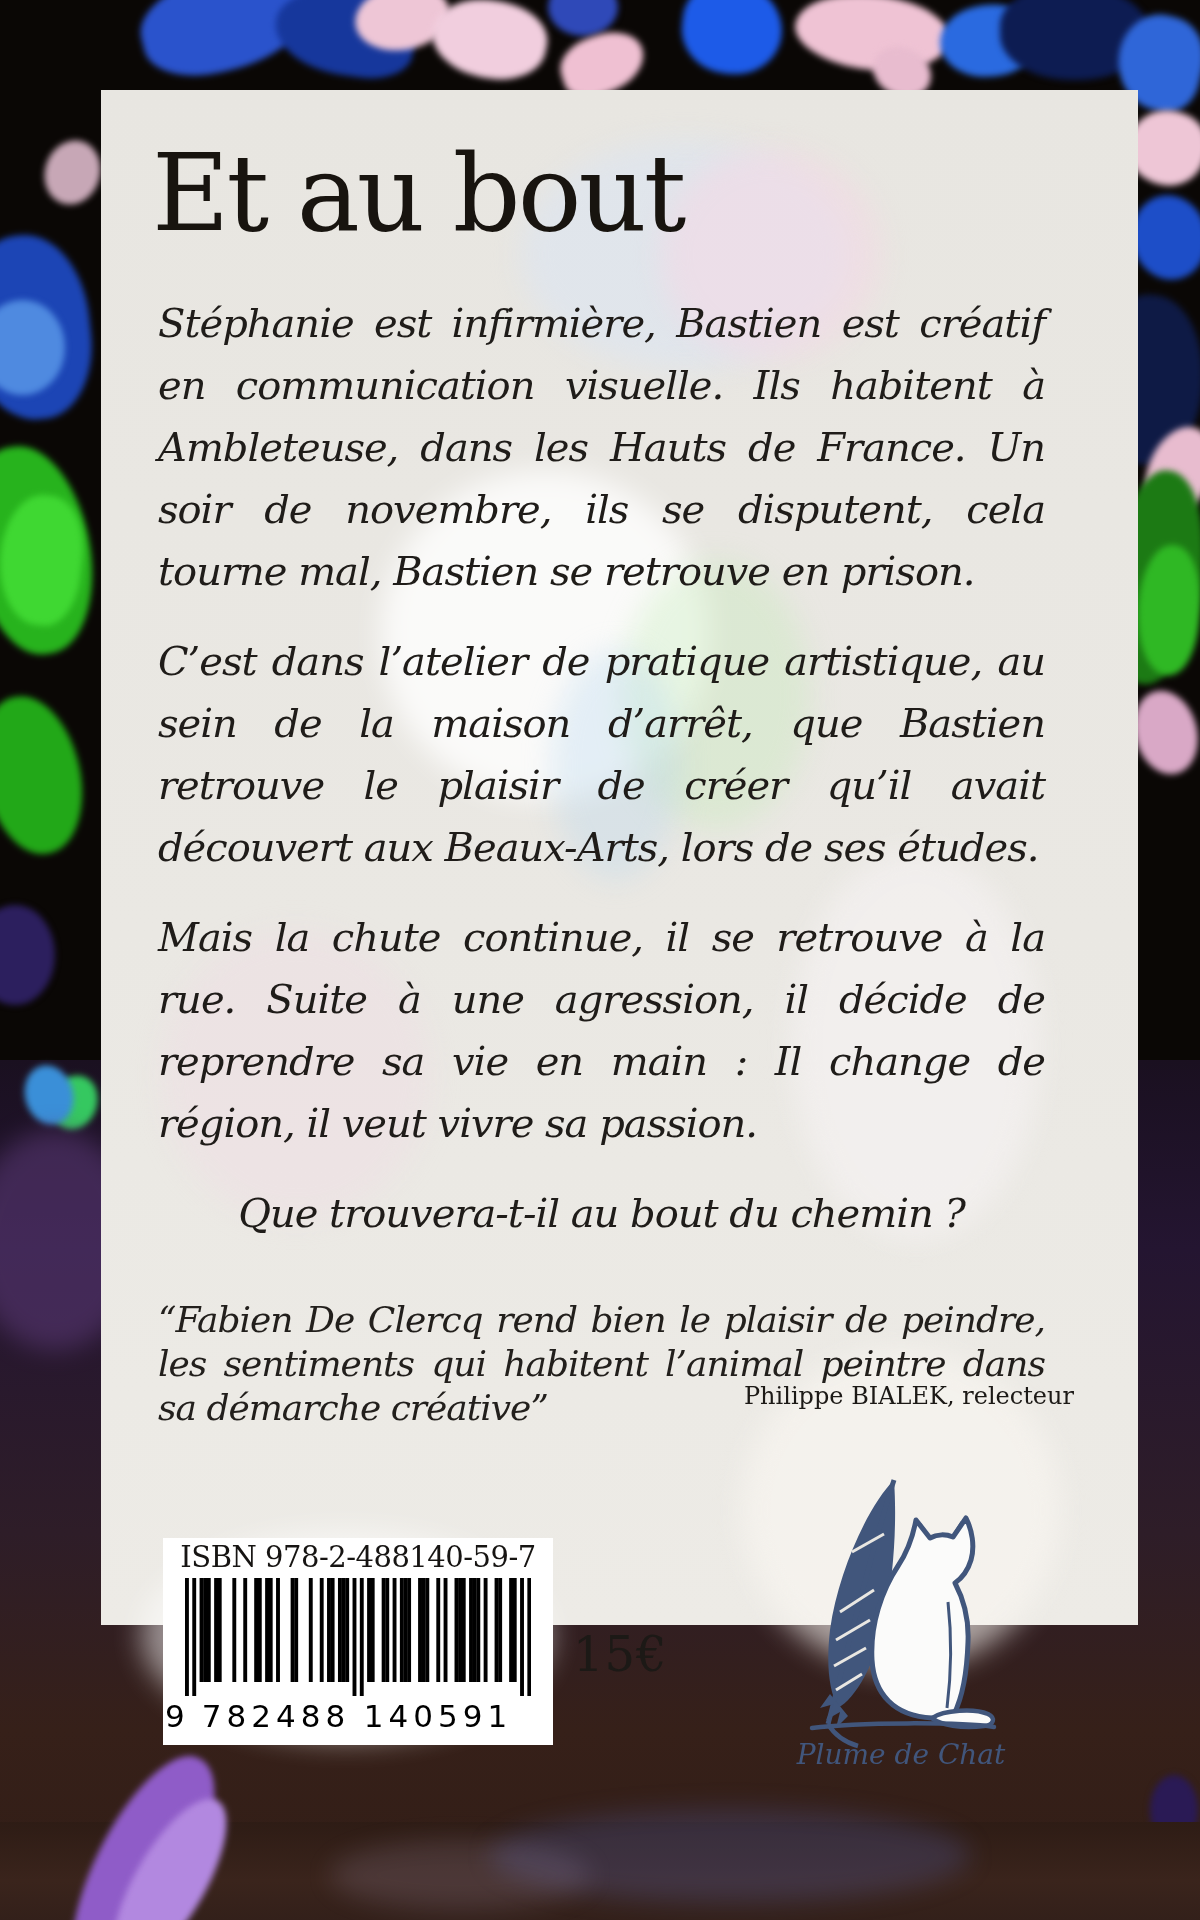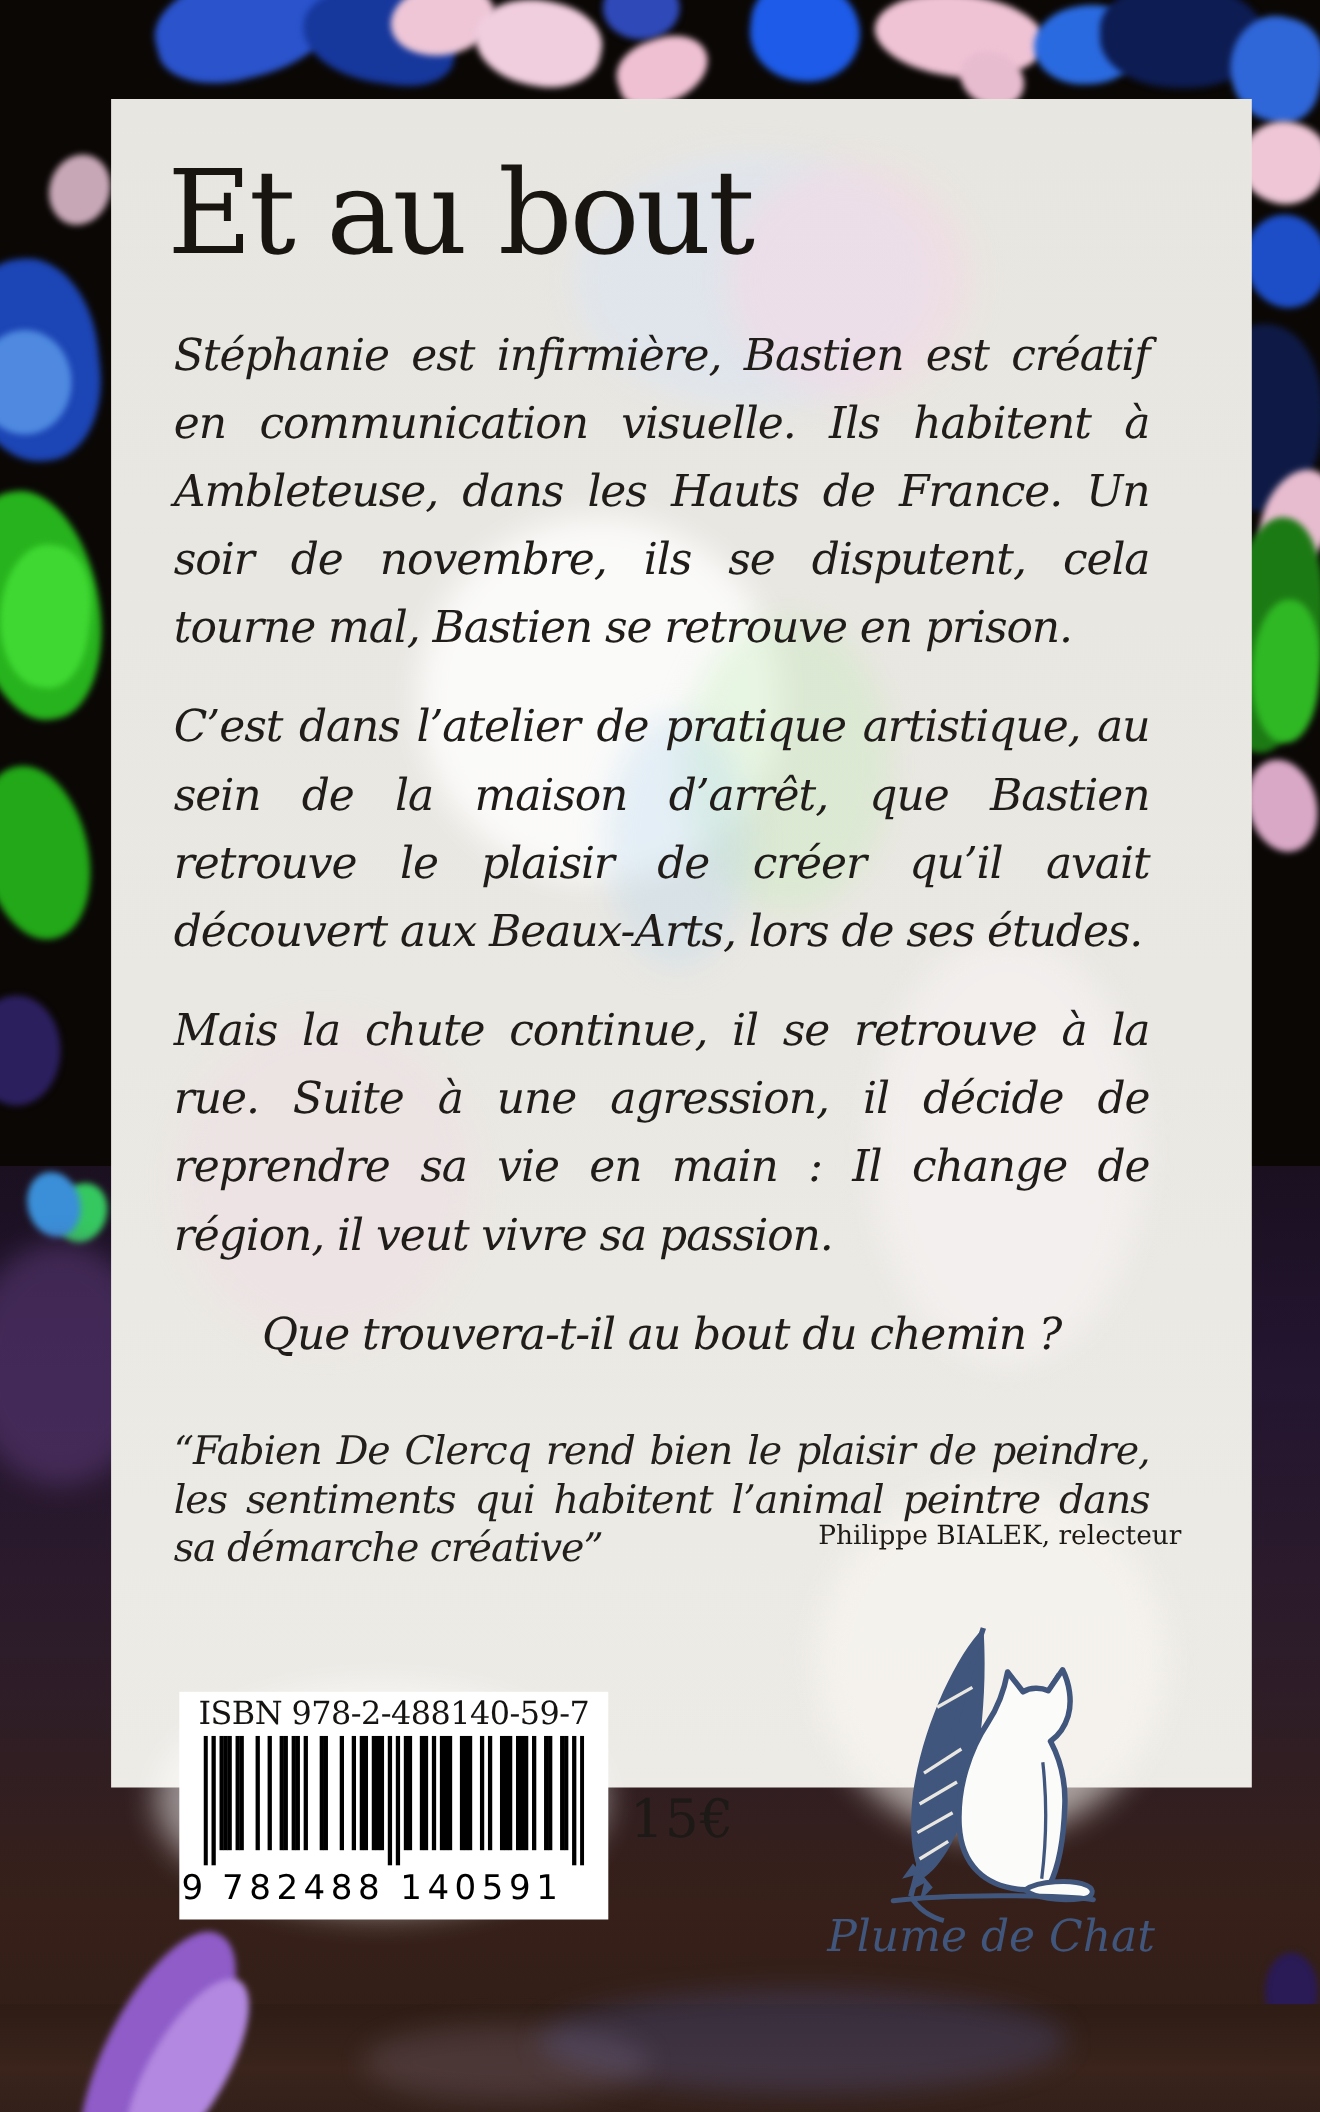--- a/index.html
+++ b/index.html
@@ -67,21 +67,21 @@
   .digits .d3{position:absolute;left:200px;top:0;width:150px;text-align:center;letter-spacing:5px;}
   
   .price{
     position:absolute;left:472px;top:1536px;
     font-size:48px;color:#1c1916;letter-spacing:1px;
   }
   
   .logo-svg{position:absolute;left:681px;top:1372px;}
   .logo-name{
     position:absolute;left:650px;top:1648px;width:300px;text-align:center;
-    font-style:italic;font-size:40px;color:#41567c;letter-spacing:0px;
+    font-style:italic;font-size:28px;color:#41567c;letter-spacing:0px;
   }
 </style>
 </head>
 <body>
 
 <div class="bg">
   <div class="bg-bottom"></div>
 
   <div class="pb" style="left:140px;top:-25px;width:170px;height:95px;background:#2a53cc;border-radius:48% 52% 55% 45%;transform:rotate(-14deg);"></div>
   <div class="pb" style="left:275px;top:-10px;width:140px;height:85px;background:#16379c;border-radius:55% 45% 40% 60%;transform:rotate(8deg);"></div>

